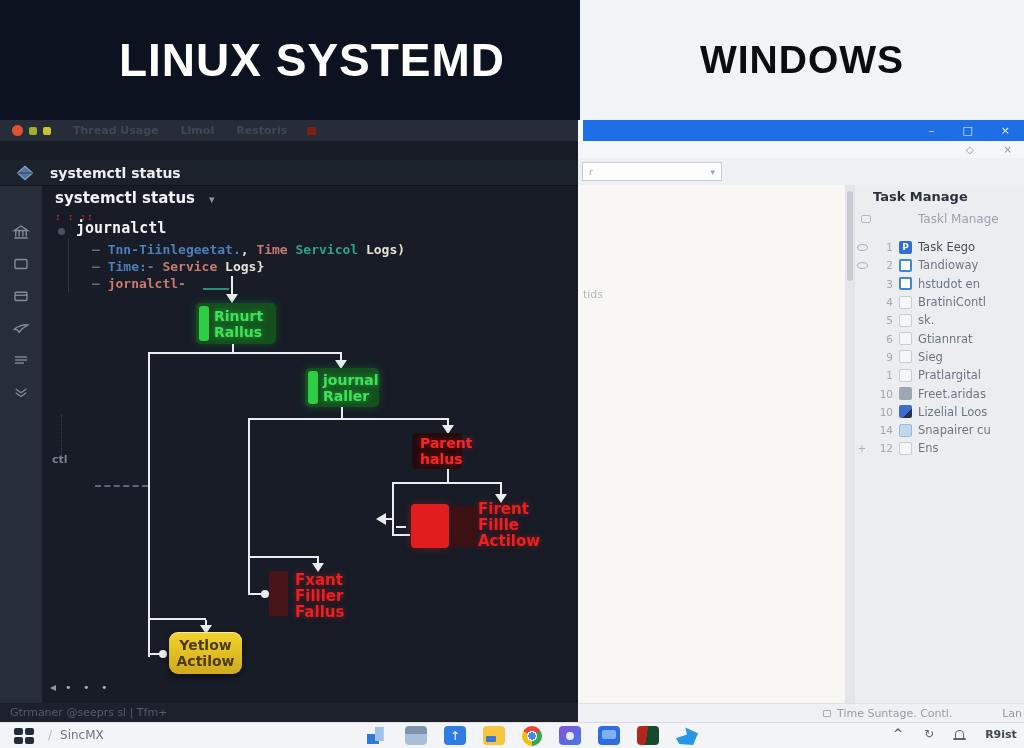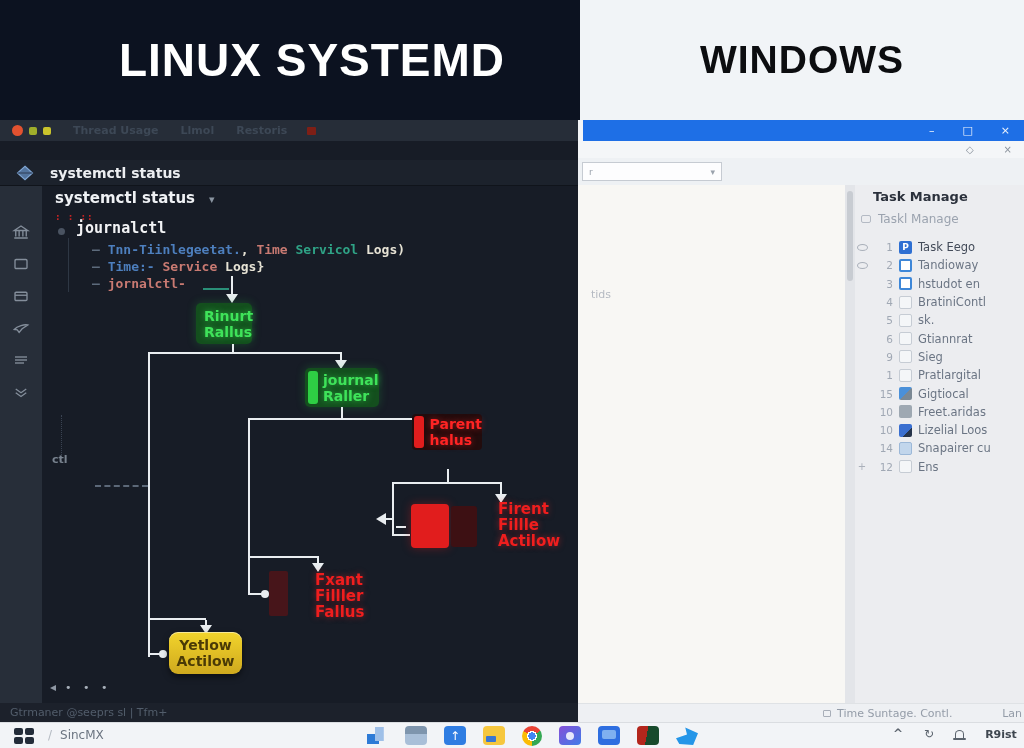--- a/index.html
+++ b/index.html
@@ -81,48 +81,48 @@
     text-shadow:0 0 6px rgba(60,230,90,.6); padding-left:2px; }
   .node-red { position:absolute; background:#220c0d; border-radius:4px; display:flex; align-items:center; }
   .node-red .bar { width:10px; align-self:stretch; margin:2px; background:#e21d1d; border-radius:3px; }
   .node-red .txt { color:#ff2424; font-weight:bold; font-size:14px; line-height:16px;
     text-shadow:0 0 6px rgba(240,40,40,.55); padding-left:4px; }
   .red-square { position:absolute; left:411px; top:504px; width:38px; height:44px; background:#e11d1d;
     border-radius:4px; box-shadow:0 0 10px rgba(230,30,30,.35); }
   .red-shadow-block { position:absolute; left:451px; top:506px; width:26px; height:41px; background:#3d1013; border-radius:3px; }
   .maroon-bar { position:absolute; left:269px; top:571px; width:19px; height:45px; background:#47151a; border-radius:2px; }
   .red-text { position:absolute; color:#f01e1e; font-weight:bold; font-size:15px; line-height:16px;
-    text-shadow:0 0 6px rgba(240,40,40,.5);padding-left:20px; }
+    text-shadow:0 0 6px rgba(240,40,40,.5); }
   .node-yellow { position:absolute; left:169px; top:632px; width:73px; height:42px;
     background:linear-gradient(#f2d42c,#cfa91e); border-radius:9px; display:flex; flex-direction:column;
     align-items:center; justify-content:center; box-shadow:0 3px 6px rgba(0,0,0,.5), inset 0 1px 0 rgba(255,255,255,.5); }
   .node-yellow .txt { color:#4a3a06; font-weight:bold; font-size:14px; line-height:16px; }
 
   
   .win { position:absolute; left:578px; top:120px; width:446px; height:602px; background:#f4f6f8; }
   .win-titlebar { position:absolute; left:5px; top:0; width:441px; height:21px; background:#1e6fe6;
     display:flex; align-items:center; justify-content:flex-end; gap:28px; padding-right:14px; }
   .win-titlebar span { color:#eef4fc; font-size:11px; line-height:11px; }
   .win-toolbar { position:absolute; left:0; top:21px; width:446px; height:17px; background:#f4f6f8;
     display:flex; align-items:center; justify-content:flex-end; gap:30px; padding-right:12px; }
   .win-toolbar span { color:#8a929c; font-size:10px; }
   .win-filterrow { position:absolute; left:0; top:38px; width:446px; height:27px; background:#eef1f4; }
   .combobox { position:absolute; left:4px; top:4px; width:140px; height:19px; background:#fdfdfe;
     border:1px solid #c6cbd2; display:flex; align-items:center; justify-content:space-between;
     padding:0 6px; font-size:9px; color:#9aa2ac; }
   .win-main { position:absolute; left:0; top:65px; width:446px; height:518px; background:#f8f7f4; }
-  .watermark { position:absolute; left:5px; top:103px; font-size:11px; color:#b5bac2;margin-left:8px; }
+  .watermark { position:absolute; left:5px; top:103px; font-size:11px; color:#b5bac2; }
   .scroll-strip { position:absolute; left:267px; top:0; width:10px; height:518px; background:#e3e5e9; }
   .scroll-thumb { position:absolute; left:2px; top:6px; width:6px; height:90px; background:#c8ccd2; border-radius:3px; }
 
   .tm-panel { position:absolute; left:277px; top:0; width:169px; height:518px; background:#ecedf0; }
   .tm-title { position:absolute; left:18px; top:4px; font-size:13px; font-weight:bold; color:#2b313c; }
   .tm-sub { position:absolute; left:6px; top:27px; display:flex; align-items:center; gap:7px; }
   .tm-sub .box { width:10px; height:8px; border:1.5px solid #b4bac4; border-radius:2px; }
-  .tm-sub .txt { font-size:12px; color:#9ba3af; }
+  .tm-sub .txt { font-size:12px; color:#9ba3af;margin-left:40px; }
   .tm-rows { position:absolute; left:0; top:53px; width:169px; }
   .tm-row { display:flex; align-items:center; height:18.3px; }
   .tm-gut { width:14px; flex:none; display:flex; justify-content:center; align-items:center; color:#aab0ba; font-size:10px; }
   .gut-eye, .gut-oval { width:11px; height:7px; border:1.5px solid #aab0ba; border-radius:50%; }
   .tm-num { width:30px; flex:none; text-align:right; font-size:10.5px; color:#a0a8b4; padding-right:6px; }
   .tmi { width:13px; height:13px; flex:none; border-radius:2px; margin-right:6px;
     display:flex; align-items:center; justify-content:center; }
   .flag-blue { background:#2e6fd2; color:#fff; font-size:9px; font-weight:bold; }
   .checkbox-blue { background:#fff; border:2px solid #3e87d8; }
   .checkbox { background:#f4f6f8; border:1.5px solid #c6ccd4; }
@@ -260,21 +260,21 @@
   <div class="code-bullet"></div>
   <div class="code-l1">journalctl</div>
   <div class="code-line code-l2"><span class="c-dim">– </span><span class="c-blue">Tnn-Tiinlegeetat.</span><span class="c-cream">, </span><span class="c-salmon">Time</span><span class="c-teal"> Servicol</span><span class="c-cream"> Logs)</span></div>
   <div class="code-line code-l3"><span class="c-dim">– </span><span class="c-blue">Time:- </span><span class="c-salmon">Service</span><span class="c-cream"> Logs}</span></div>
   <div class="code-line code-l4"><span class="c-dim">– </span><span class="c-salmon">jornalctl-</span></div>
   <div class="code-guide"></div>
   <div class="teal-underline"></div>
 
   <div class="ln" style="left:231px;top:276px;width:2px;height:18px"></div>
   <div class="ah-down" style="left:226px;top:294px"></div>
-  <div class="node-green" style="left:196px;top:303px;width:56px;height:41px">
+  <div class="node-green" style="left:196px;top:303px;width:80px;height:41px">
     <span class="bar"></span>
     <span class="txt">
         <div>Rinurt</div>
         <div>Rallus</div>
       </span>
   </div>
   <div class="ln" style="left:232px;top:344px;width:2px;height:8px"></div>
   <div class="ln" style="left:148px;top:352px;width:194px;height:2px"></div>
   <div class="ln" style="left:148px;top:352px;width:2px;height:305px"></div>
   <div class="ln" style="left:340px;top:354px;width:2px;height:6px"></div>
@@ -284,21 +284,21 @@
     <span class="txt">
         <div>journal</div>
         <div>Raller</div>
       </span>
   </div>
   <div class="ln" style="left:341px;top:407px;width:2px;height:11px"></div>
   <div class="ln" style="left:248px;top:418px;width:201px;height:2px"></div>
   <div class="ln" style="left:248px;top:418px;width:2px;height:177px"></div>
   <div class="ln" style="left:447px;top:420px;width:2px;height:5px"></div>
   <div class="ah-down" style="left:442px;top:425px"></div>
-  <div class="node-red" style="left:412px;top:414px;width:70px;height:36px">
+  <div class="node-red" style="left:412px;top:433px;width:50px;height:36px">
     <span class="bar"></span>
     <span class="txt">
         <div>Parent</div>
         <div>halus</div>
       </span>
   </div>
   <div class="ln" style="left:447px;top:469px;width:2px;height:13px"></div>
   <div class="ln" style="left:392px;top:482px;width:110px;height:2px"></div>
   <div class="ln" style="left:500px;top:484px;width:2px;height:10px"></div>
   <div class="ah-down" style="left:495px;top:494px"></div>
@@ -417,26 +417,20 @@
               <span class="tm-label">Sieg</span>
             </div>
             <div class="tm-row">
               <span class="tm-gut"></span>
               <span class="tm-num">1</span>
               <span class="tmi checkbox"></span>
               <span class="tm-label">Pratlargital</span>
             </div>
             <div class="tm-row">
               <span class="tm-gut"></span>
-              <span class="tm-num">15</span>
-              <span class="tmi app-color"></span>
-              <span class="tm-label">Gigtiocal</span>
-            </div>
-            <div class="tm-row">
-              <span class="tm-gut"></span>
               <span class="tm-num">10</span>
               <span class="tmi app-gray"></span>
               <span class="tm-label">Freet.aridas</span>
             </div>
             <div class="tm-row">
               <span class="tm-gut"></span>
               <span class="tm-num">10</span>
               <span class="tmi app-blue"></span>
               <span class="tm-label">Lizelial Loos</span>
             </div>

